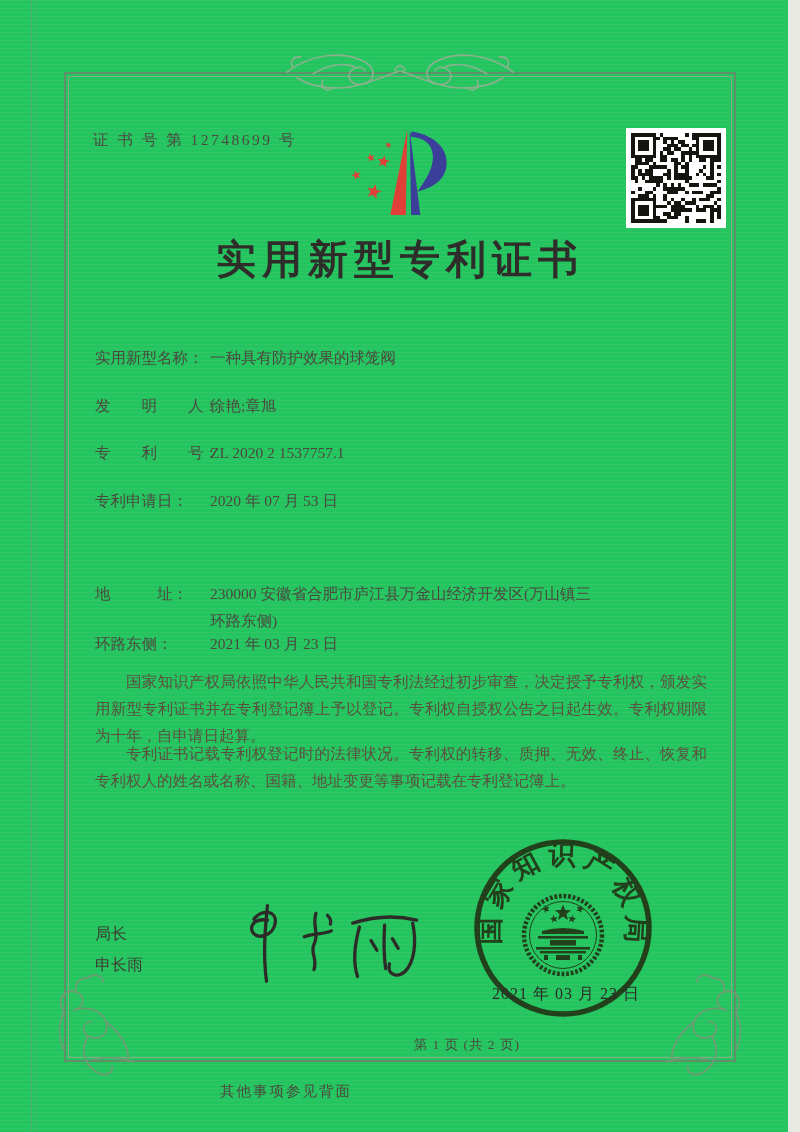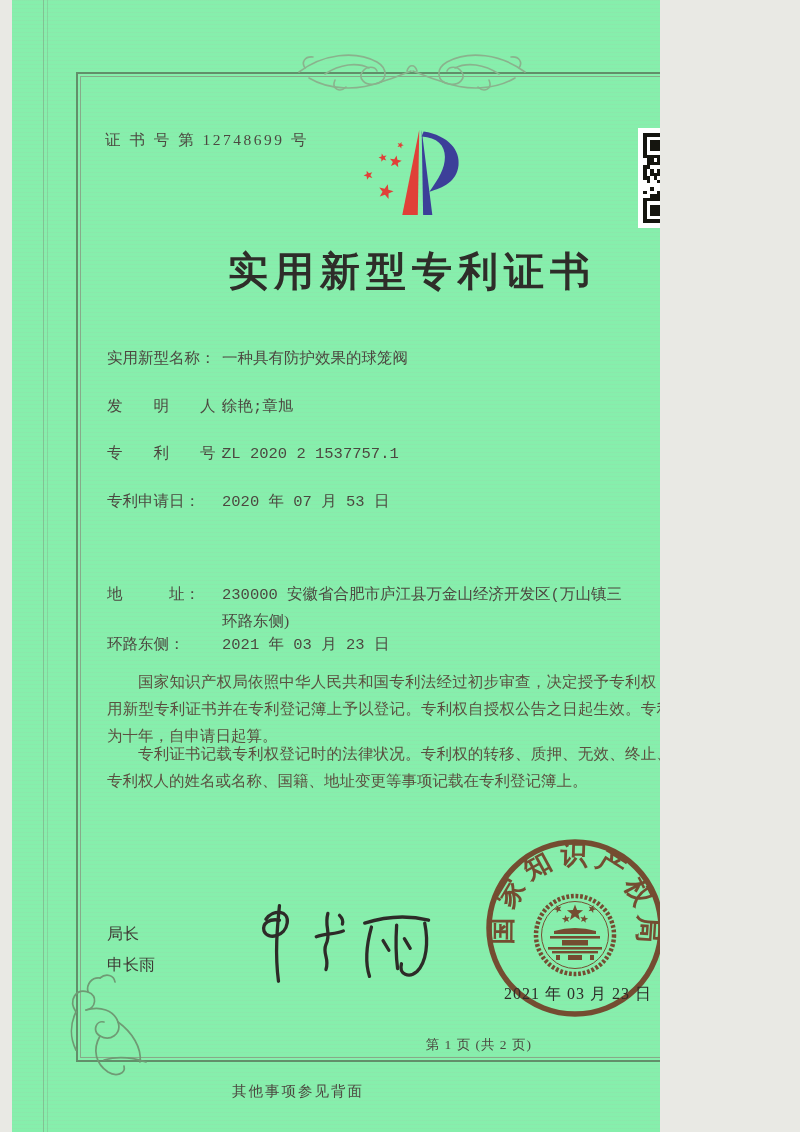--- a/index.html
+++ b/index.html
@@ -1,32 +1,32 @@
 <!DOCTYPE html>
 <html><head>
 <meta charset="utf-8">
 <style>
   html,body{margin:0;padding:0;background:#e9e9e4;}
-  .page{position:relative;width:648px;height:1132px;background:#86efac;overflow:hidden;
-        font-family:"Liberation Serif","DejaVu Serif",serif;color:#4c4941;margin-left:12px;}
+  .page{position:relative;width:788px;height:1132px;background:#22c55e;overflow:hidden;
+        font-family:"Liberation Serif","DejaVu Serif",serif;color:#4c4941;}
   .page::before{content:"";position:absolute;inset:0;z-index:0;pointer-events:none;
         background:repeating-linear-gradient(180deg,rgba(167,190,164,0.13) 0 1px,transparent 1px 4px);}
   .scan-edge{position:absolute;top:0;bottom:0;width:1px;z-index:1;}
   .frame{position:absolute;left:64px;top:72px;width:672px;height:990px;box-sizing:border-box;
         border:2px solid #628f6a;z-index:1;}
   .frame::after{content:"";position:absolute;inset:2px;border:1px solid #86ab89;}
   .ornament{position:absolute;z-index:2;}
   .cert-no{position:absolute;left:93px;top:130px;font-size:15.5px;letter-spacing:2.5px;z-index:3;}
   .logo{position:absolute;left:336px;top:110px;z-index:3;}
   .qr{position:absolute;left:626px;top:128px;background:#ffffff;padding:5px;z-index:3;}
   .qr-grid{display:grid;grid-template-columns:repeat(25,3.6px);grid-auto-rows:3.6px;}
   .qr-grid div.on{background:#15150f;}
-  .title{position:absolute;left:64px;top:244px;width:672px;text-align:center;font-size:40px;
+  .title{position:absolute;left:64px;top:232px;width:672px;text-align:center;font-size:40px;
         font-weight:bold;letter-spacing:6px;color:#2e2d29;z-index:3;}
-  .field{position:absolute;left:95px;font-size:15.5px;white-space:nowrap;z-index:3;color:#4c4840;font-family:Liberation Mono, monospace;}
+  .field{position:absolute;left:95px;font-size:15.5px;white-space:nowrap;z-index:3;color:#4c4840;}
   .field .lab{display:inline-block;width:115px;}
   .field.right{left:400px;}
   .field.right .lab{width:103px;}
   .addr2{position:absolute;left:210px;top:611px;font-size:15.5px;z-index:3;color:#4c4840;}
   .para{position:absolute;left:95px;width:612px;font-size:15.5px;line-height:27px;color:#5b5040;
         text-align:justify;text-indent:2em;z-index:3;}
   .signer{position:absolute;left:95px;font-size:16px;z-index:3;color:#3e3b35;}
   .sig-svg{position:absolute;left:230px;top:896px;z-index:3;}
   .seal{position:absolute;left:468px;top:833px;z-index:3;opacity:.93;mix-blend-mode:multiply;}
   .seal-date{position:absolute;left:492px;top:984px;font-size:16px;letter-spacing:1px;

